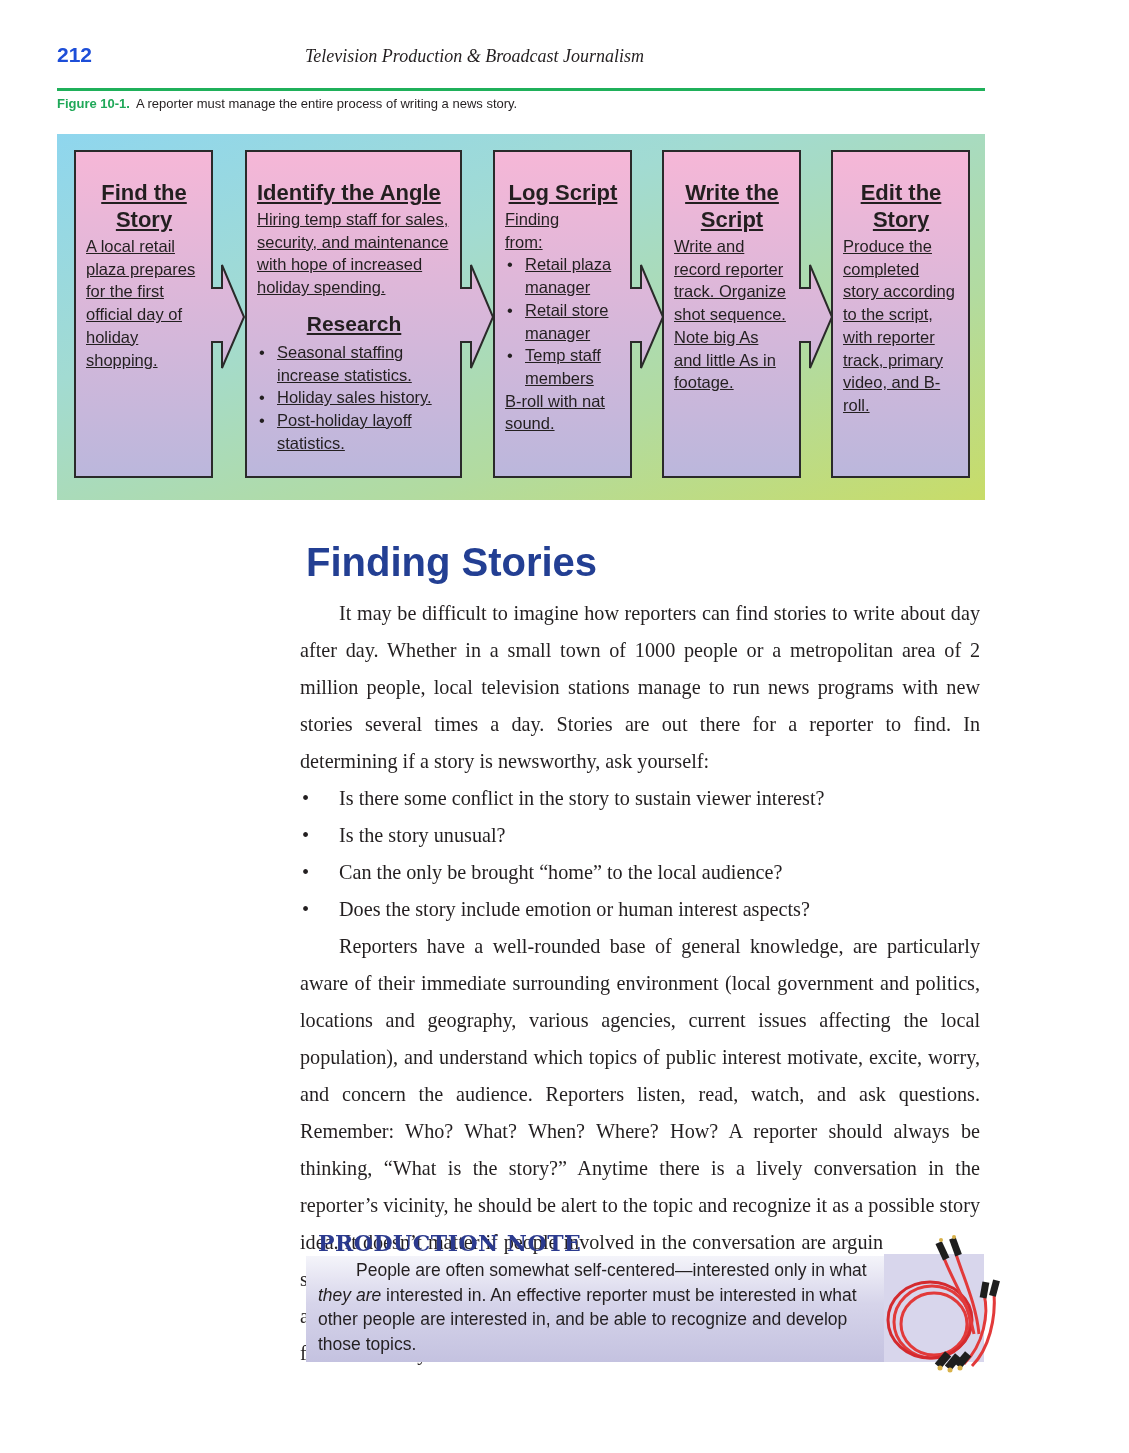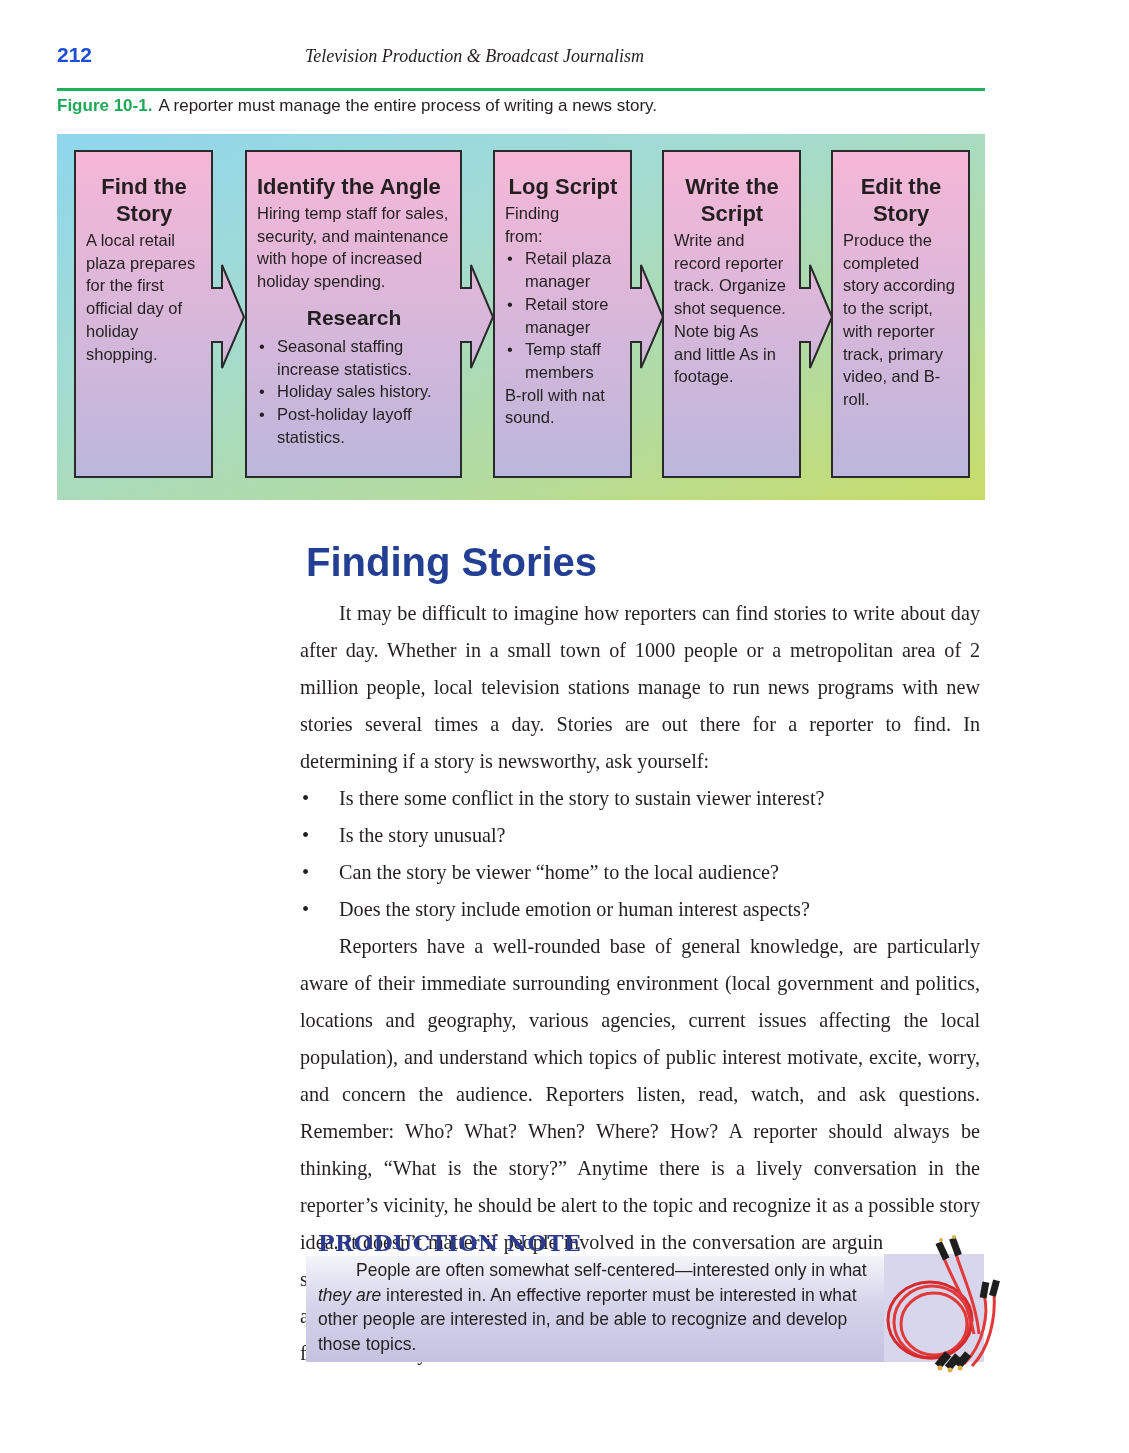--- a/index.html
+++ b/index.html
@@ -12,32 +12,32 @@
       font-family: "Liberation Sans", sans-serif; font-weight: bold; font-size: 21px; color: #1d4ed8;
     }
     .running-head {
       position: absolute; left: 305px; top: 46px;
       font-family: "Liberation Serif", serif; font-style: italic; font-size: 18px; color: #231f20;
     }
     .header-rule {
       position: absolute; left: 57px; top: 88px; width: 928px; height: 3px; background: #1fb05a;
     }
     .fig-caption {
-      position: absolute; left: 57px; top: 96px; font-size: 17px; color: #231f20;
+      position: absolute; left: 57px; top: 96px; font-size: 13px; color: #231f20;
     }
     .fig-caption .fig-label { color: #1fa858; font-weight: bold; margin-right: 6px; }
 
     .figure {
       position: absolute; left: 57px; top: 134px; width: 928px; height: 366px;
       background: linear-gradient(160deg, #8fd6ee 0%, #a2dbd2 35%, #b2dba0 70%, #c8dc68 100%);
     }
     .figure svg.shapes { position: absolute; left: 0; top: 0; }
     .step {
-      position: absolute; top: 17px; width: 137px; box-sizing: border-box;
-      padding: 22px 10px 0 11px; font-size: 16.5px; line-height: 22.7px; color: #231f20;
+      position: absolute; top: 23px; width: 137px; box-sizing: border-box;
+      padding: 22px 10px 0 11px; font-size: 16.5px; line-height: 22.7px; color: #231f20; text-decoration: underline;
     }
     .step-title {
       font-weight: bold; font-size: 22px; line-height: 27px; text-align: center; margin-bottom: 2px;
     }
     .step p { margin: 0; }
     .step ul { margin: 0; padding: 0; list-style: none; }
     .step li { position: relative; padding-left: 20px; }
     .step li::before { content: "•"; position: absolute; left: 2px; top: 0; }
     .sub-title { font-weight: bold; font-size: 21px; text-align: center; margin: 12px 0 4px; line-height: 26px; }
 
@@ -140,21 +140,21 @@
   </div>
 </div>
 
 <h1 class="section-heading">Finding Stories</h1>
 
 <div class="body-text">
   <p>It may be difficult to imagine how reporters can find stories to write about day after day. Whether in a small town of 1000 people or a metropolitan area of 2 million people, local television stations manage to run news programs with new stories several times a day. Stories are out there for a reporter to find. In determining if a story is newsworthy, ask yourself:</p>
   <ul>
     <li>Is there some conflict in the story to sustain viewer interest?</li>
     <li>Is the story unusual?</li>
-    <li>Can the story be viewer “home” to the local audience?</li>
+    <li>Can the only be brought “home” to the local audience?</li>
     <li>Does the story include emotion or human interest aspects?</li>
   </ul>
   <p>Reporters have a well-rounded base of general knowledge, are particularly aware of their immediate surrounding environment (local government and politics, locations and geography, various agencies, current issues affecting the local population), and understand which topics of public interest motivate, excite, worry, and concern the audience. Reporters listen, read, watch, and ask questions. Remember: Who? What? When? Where? How? A reporter should always be thinking, “What is the story?” Anytime there is a lively conversation in the reporter’s vicinity, he should be alert to the topic and recognize it as a possible story idea. It doesn’t matter if people involved in the conversation are arguing, laughing, sharing, or discussing; if those people are interested in talking about something, it is a potential story. Also, any story or program on television is a possible springboard for a local story.</p>
 </div>
 
 <div class="note">
   <div class="note-box"></div>
   <h2 class="note-title">Production Note</h2>
   <div class="note-text"><span class="indent"></span><span>People are often somewhat self-centered—interested only in what </span><em>they are</em><span> interested in. An effective reporter must be interested in what other people are interested in, and be able to recognize and develop those topics.</span></div>
 </div>

